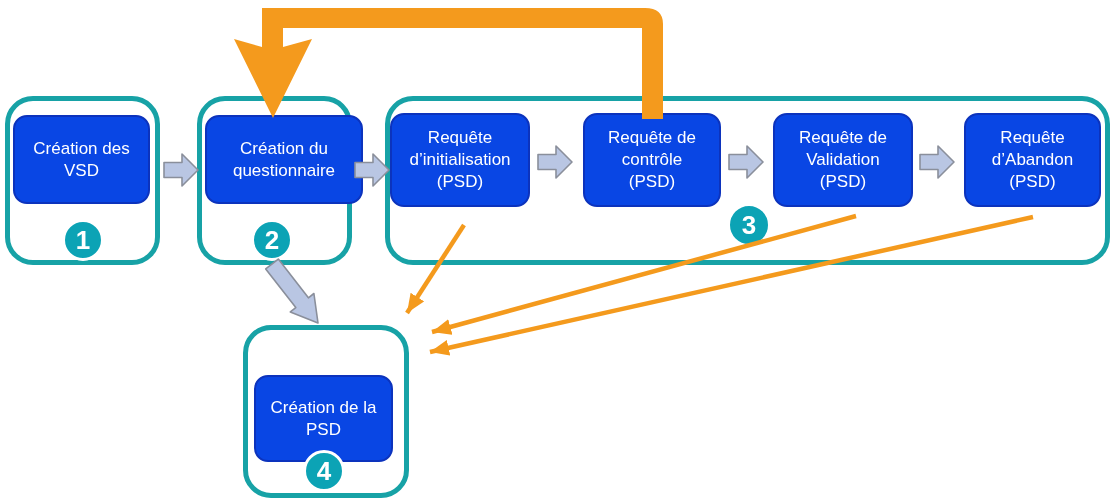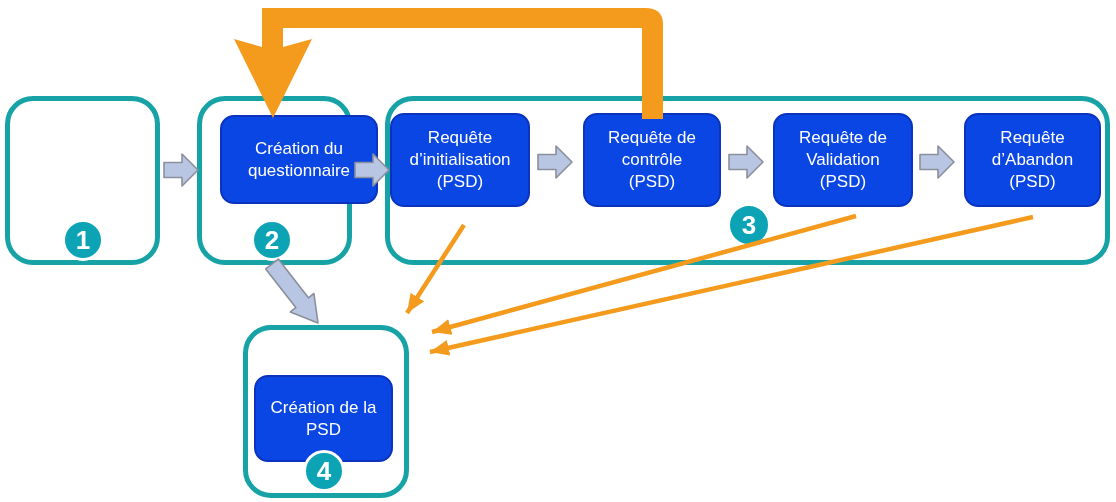--- a/index.html
+++ b/index.html
@@ -34,24 +34,26 @@
     position:absolute; left:0; top:0; width:1116px; height:502px;
     pointer-events:none;
   }
 </style>
 </head>
 <body>
 
 <div id="canvas">
 
   <div class="tealbox" style="left:5px; top:96px; width:155px; height:169px;"></div>
+  <div class="bluebox" style="left:13px; top:115px; width:137px; height:89px;">Création des
+VSD</div>
   <div class="badge" style="left:62px; top:219px;">1</div>
 
   <div class="tealbox" style="left:197px; top:96px; width:155px; height:169px;"></div>
-  <div class="bluebox" style="left:220px; top:115px; width:158px; height:89px;">Création du
+  <div class="bluebox" style="left:205px; top:115px; width:158px; height:89px;">Création du
 questionnaire</div>
   <div class="badge" style="left:251px; top:219px;">2</div>
 
   <div class="tealbox" style="left:385px; top:96px; width:725px; height:169px;"></div>
   <div class="bluebox" style="left:390px; top:113px; width:140px; height:94px;">Requête
 d’initialisation
 (PSD)</div>
   <div class="bluebox" style="left:583px; top:113px; width:138px; height:94px;">Requête de
 contrôle
 (PSD)</div>

